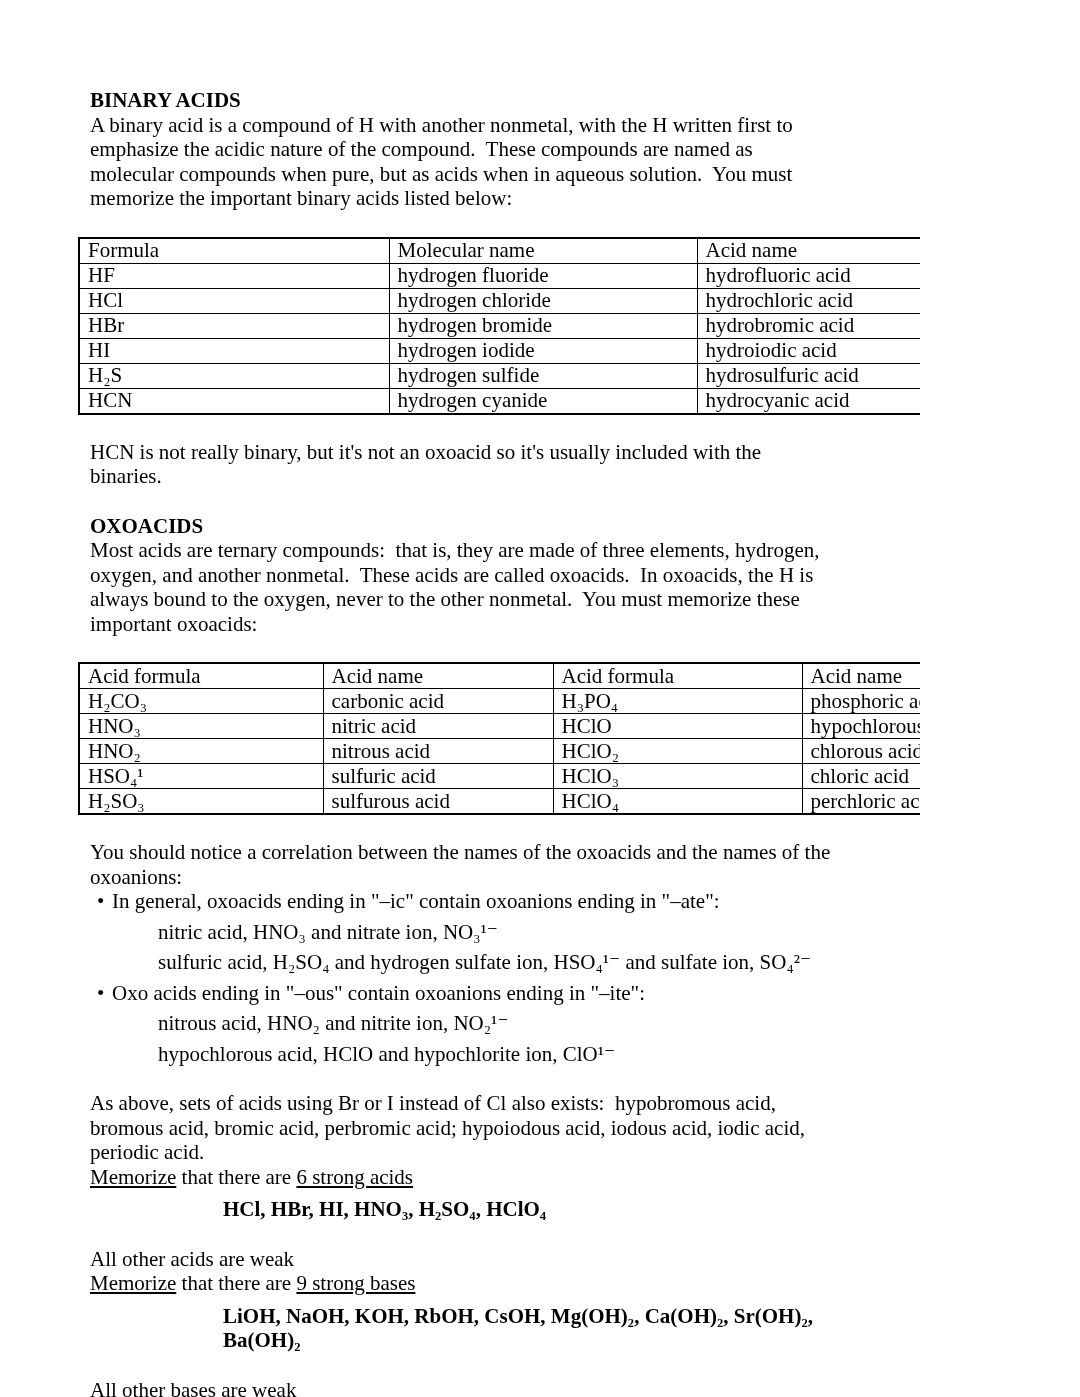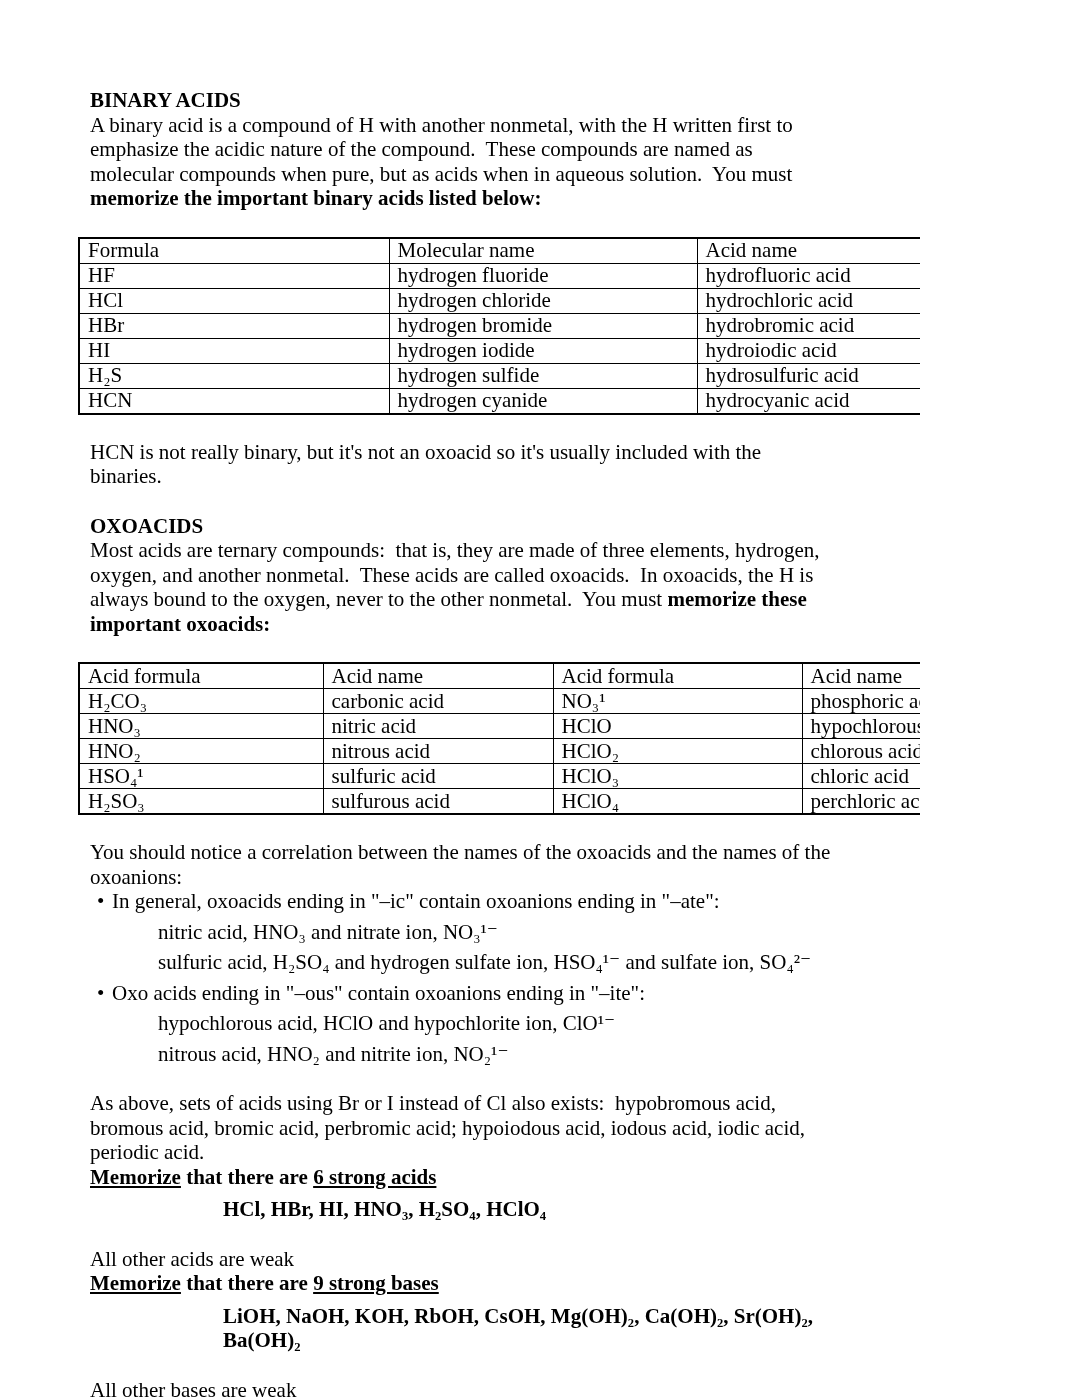--- a/index.html
+++ b/index.html
@@ -25,21 +25,21 @@
   .heading {
     font-weight: bold;
     margin: 0;
     white-space: pre-wrap;
   }
   .para {
     margin: 0;
     white-space: pre-wrap;
   }
   .mt { margin-top: 25px; }
-  .b { font-weight: bold; }
+  .b { font-weight: normal; }
   .u { text-decoration: underline; }
   table.acid-table {
     border-collapse: collapse;
     table-layout: fixed;
     margin: 26px 0 0 -12px;
     border: 2px solid #000;
   }
   table.t1 { width: 924px; font-family: Liberation Serif, serif; }
   table.t2 { width: 934px; }
   table.acid-table td {
@@ -150,21 +150,21 @@
       <tbody>
         <tr>
           <td>Acid formula</td>
           <td>Acid name</td>
           <td>Acid formula</td>
           <td>Acid name</td>
         </tr>
         <tr>
           <td>H₂CO₃</td>
           <td>carbonic acid</td>
-          <td>NO₃¹</td>
+          <td>H₃PO₄</td>
           <td>phosphoric acid</td>
         </tr>
         <tr>
           <td>HNO₃</td>
           <td>nitric acid</td>
           <td>HClO</td>
           <td>hypochlorous acid</td>
         </tr>
         <tr>
           <td>HNO₂</td>
@@ -195,22 +195,22 @@
       <span class="bullet-marker">•</span>
       <span class="bullet-text">In general, oxoacids ending in "–ic" contain oxoanions ending in "–ate":</span>
     </div>
     <p class="example">nitric acid, HNO₃ and nitrate ion, NO₃¹⁻</p>
     <p class="example">sulfuric acid, H₂SO₄ and hydrogen sulfate ion, HSO₄¹⁻ and sulfate ion, SO₄²⁻</p>
 
     <div class="bullet-line">
       <span class="bullet-marker">•</span>
       <span class="bullet-text">Oxo acids ending in "–ous" contain oxoanions ending in "–ite":</span>
     </div>
+    <p class="example">nitrous acid, HNO₂ and nitrite ion, NO₂¹⁻</p>
     <p class="example">hypochlorous acid, HClO and hypochlorite ion, ClO¹⁻</p>
-    <p class="example">nitrous acid, HNO₂ and nitrite ion, NO₂¹⁻</p>
   </section>
 
   <p class="para mt">As above, sets of acids using Br or I instead of Cl also exists:  hypobromous acid, bromous acid, bromic acid, perbromic acid; hypoiodous acid, iodous acid, iodic acid, periodic acid.</p>
 
   <section>
     <p class="memorize-line mt"><span class="b u">Memorize</span><span class="b"> that there are </span><span class="b u">6 strong acids</span></p>
     <p class="formula-list mt">HCl, HBr, HI, HNO₃, H₂SO₄, HClO₄</p>
     <p class="para mt">All other acids are weak</p>
   </section>
 

